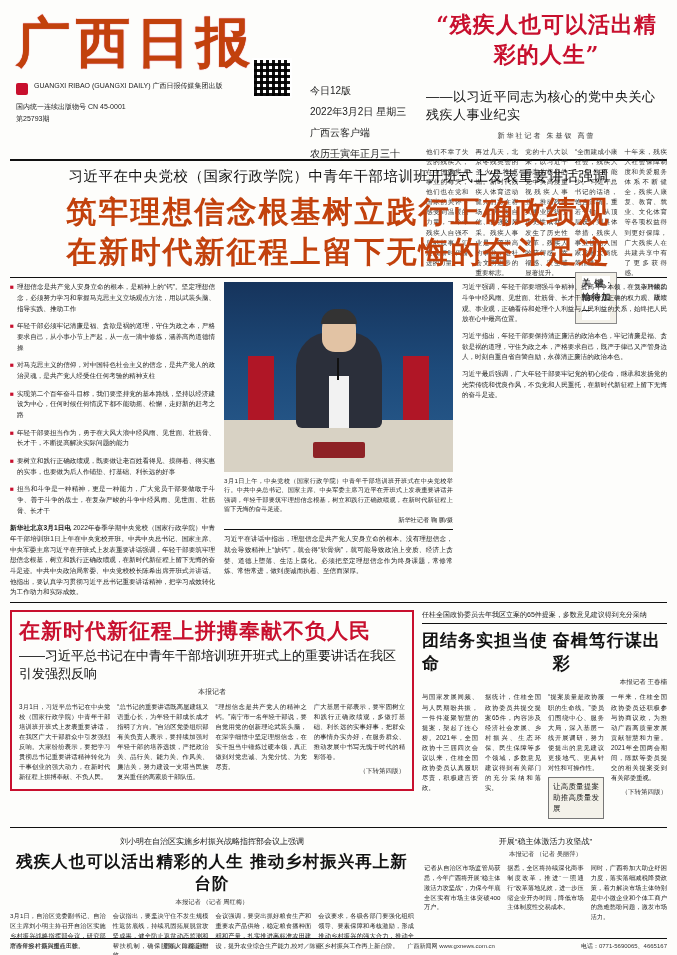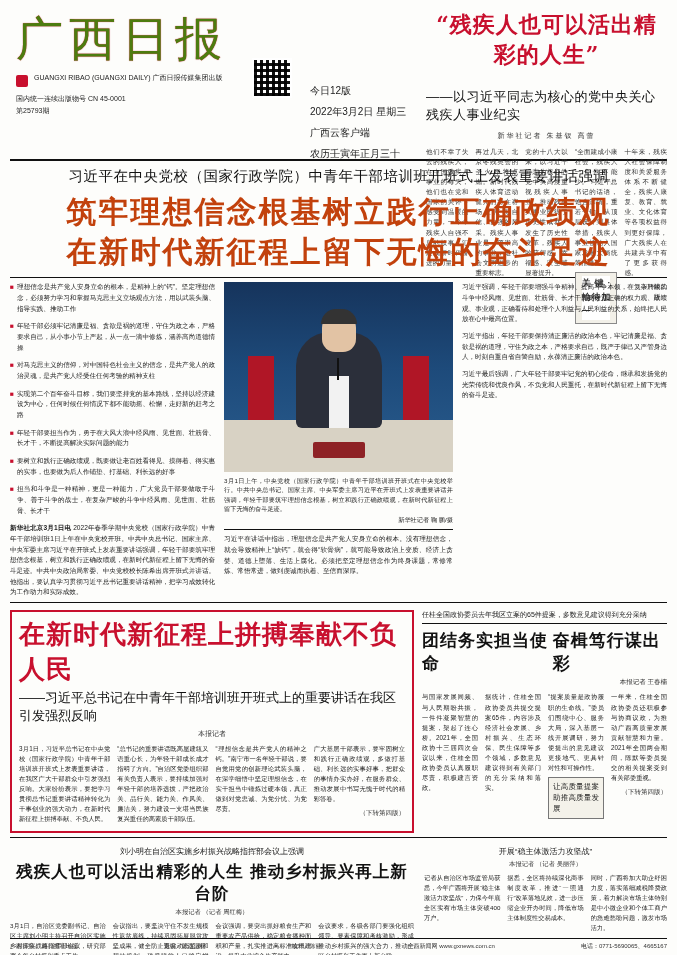--- a/index.html
+++ b/index.html
@@ -12,23 +12,23 @@
     position:relative;
     overflow:hidden;
   }
   .page { width:677px; height:955px; position:relative; padding:6px 10px; }
 
   
   .masthead { display:flex; align-items:flex-start; height:148px; }
   .mast-left { width:300px; position:relative; }
   .mast-title {
     font-family:"DejaVu Serif", serif;
-    font-weight:normal;
-    color:#4d7c0f;
-    font-size:47px;
+    font-weight:bold;
+    color:#c2410c;
+    font-size:54px;
     letter-spacing:6px;
     line-height:1.05;
     margin-top:8px;
     margin-left:6px;
     text-shadow:0 0 1px #c8102e;
   }
   .mast-sub { margin-top:10px; margin-left:6px; display:flex; align-items:flex-start; gap:6px;}
   .mast-logo {
     width:12px;height:12px;background:#c8102e;border-radius:2px;margin-top:2px;flex:none;
   }
@@ -117,21 +117,21 @@
   .cap-credit { font-size:6.2px; text-align:right; color:#222; margin-top:2px;}
   .dateline { font-size:6.6px; line-height:1.62; color:#222; text-align:justify;}
   .dateline b { font-weight:bold; }
 
   
   .sec { display:flex; gap:8px; margin-top:7px; }
   .sec-left { width:404px; position:relative; }
   .redbox { border:2px solid #c8102e; padding:5px 7px 7px 7px; }
   .redbox h2 {
     margin:0; font-family:"DejaVu Serif", serif; color:#c8102e; font-weight:bold;
-    font-size:26px; letter-spacing:1px;
+    font-size:21px; letter-spacing:1px;
   }
   .redbox .sub { font-size:13px; margin-top:2px; color:#111; }
   .redbox .byline { font-size:7px; text-align:center; margin-top:4px; color:#333;}
   .sec-right { flex:1; }
   .minor-kicker { font-size:7px; color:#222; line-height:1.5; border-bottom:1px solid #111; padding-bottom:3px;}
   .minor-head {
     font-family:"DejaVu Serif", serif; font-weight:bold; font-size:17px;
     display:flex; justify-content:space-between; margin-top:5px; letter-spacing:1px;
   }
   .minor-byline { font-size:6.5px; text-align:right; color:#333; margin-top:3px;}

